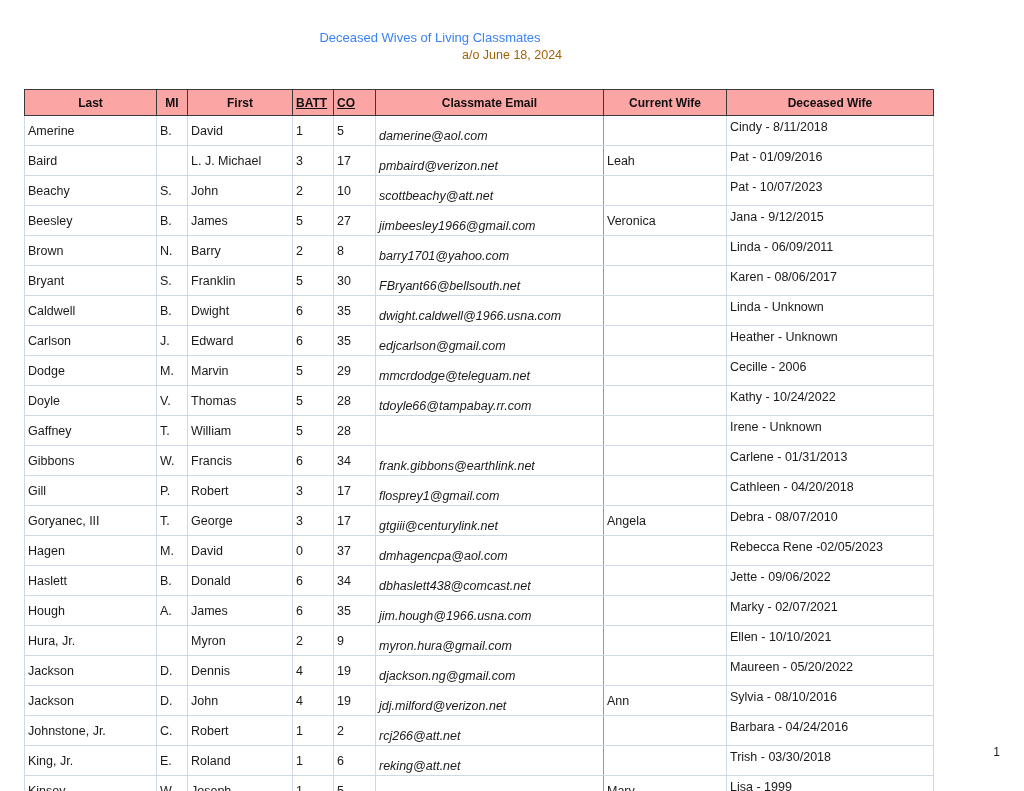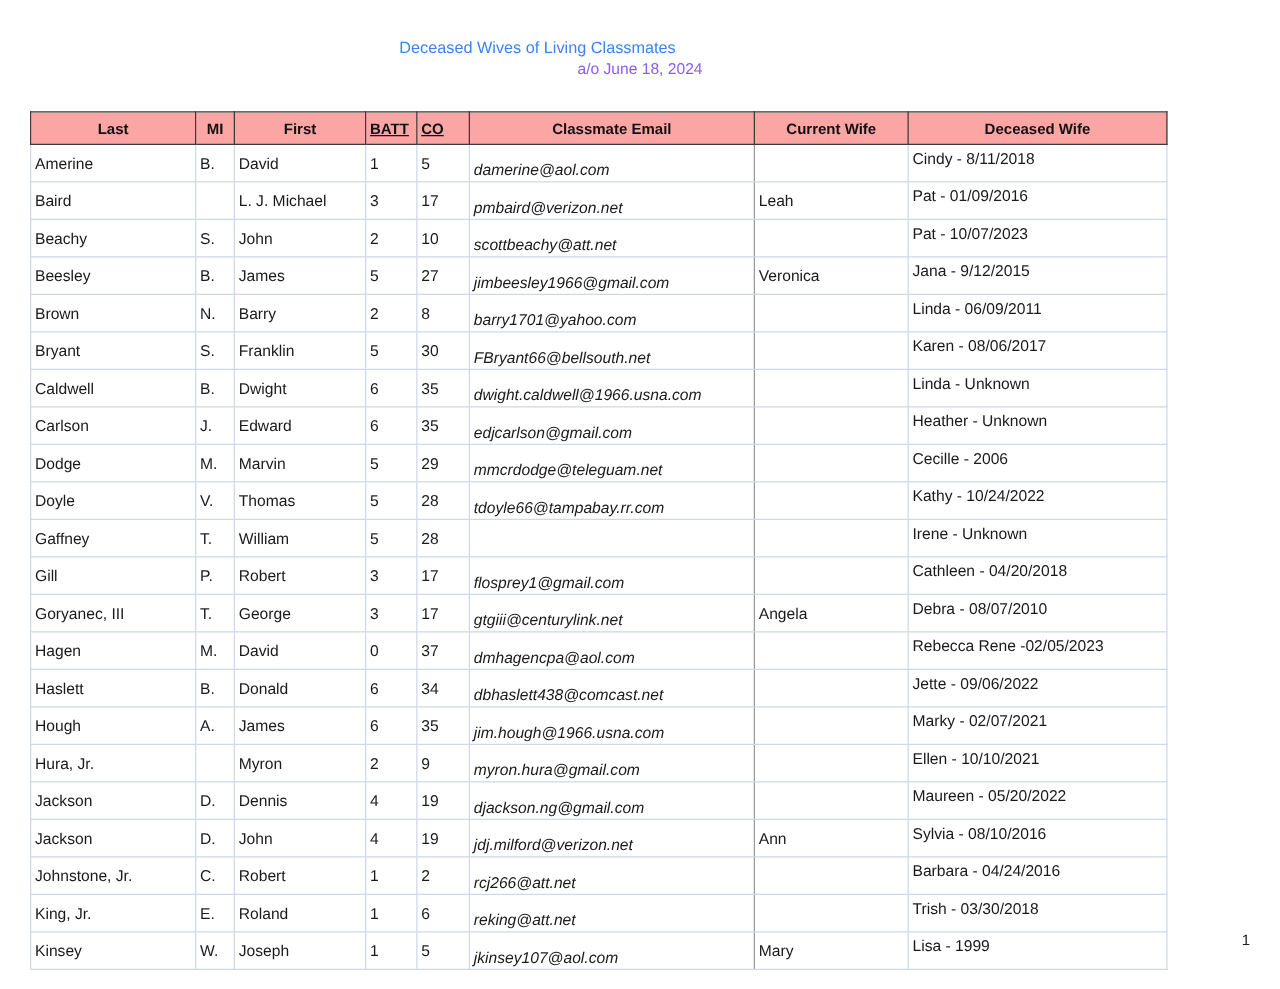--- a/index.html
+++ b/index.html
@@ -25,21 +25,21 @@
       font-weight: normal;
       color: #3b82f6;
     }
     .subtitle {
       position: absolute;
       left: 0;
       width: 1024px;
       top: 48px;
       text-align: center;
       font-size: 12.5px;
-      color: #8b5cf6;
+      color: #a16207;
     }
     table.roster {
       position: absolute;
       left: 24px;
       top: 89px;
       border-collapse: collapse;
       table-layout: fixed;
       width: 909px;
     }
     table.roster th {
@@ -234,20 +234,30 @@
         <td>Gaffney</td>
         <td>T.</td>
         <td>William</td>
         <td>5</td>
         <td>28</td>
         <td class="email-empty"></td>
         <td></td>
         <td class="dec">Irene - Unknown</td>
       </tr>
       <tr>
+        <td>Gibbons</td>
+        <td>W.</td>
+        <td>Francis</td>
+        <td>6</td>
+        <td>34</td>
+        <td class="email">frank.gibbons@earthlink.net</td>
+        <td></td>
+        <td class="dec">Carlene - 01/31/2013</td>
+      </tr>
+      <tr>
         <td>Gill</td>
         <td>P.</td>
         <td>Robert</td>
         <td>3</td>
         <td>17</td>
         <td class="email">flosprey1@gmail.com</td>
         <td></td>
         <td class="dec">Cathleen - 04/20/2018</td>
       </tr>
       <tr>

